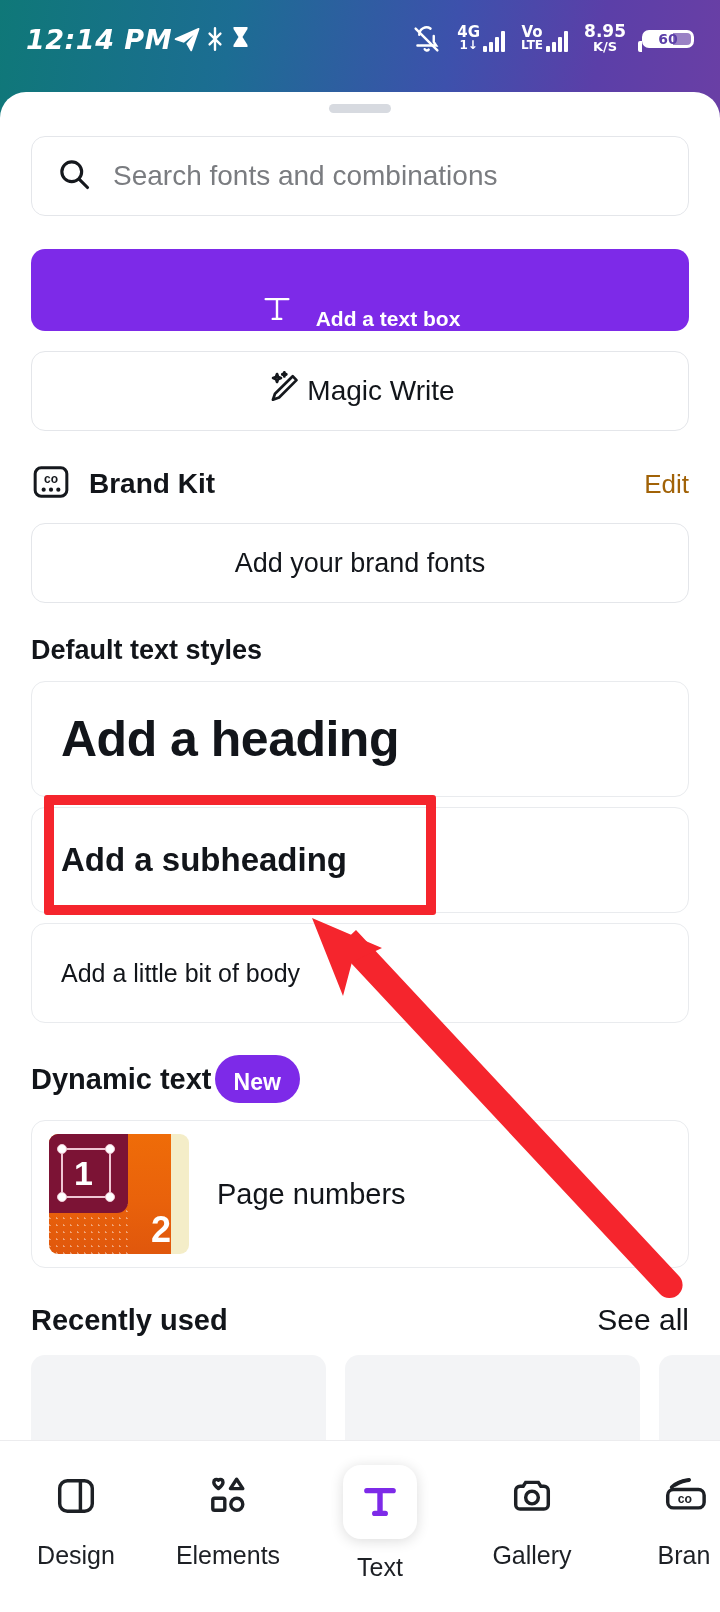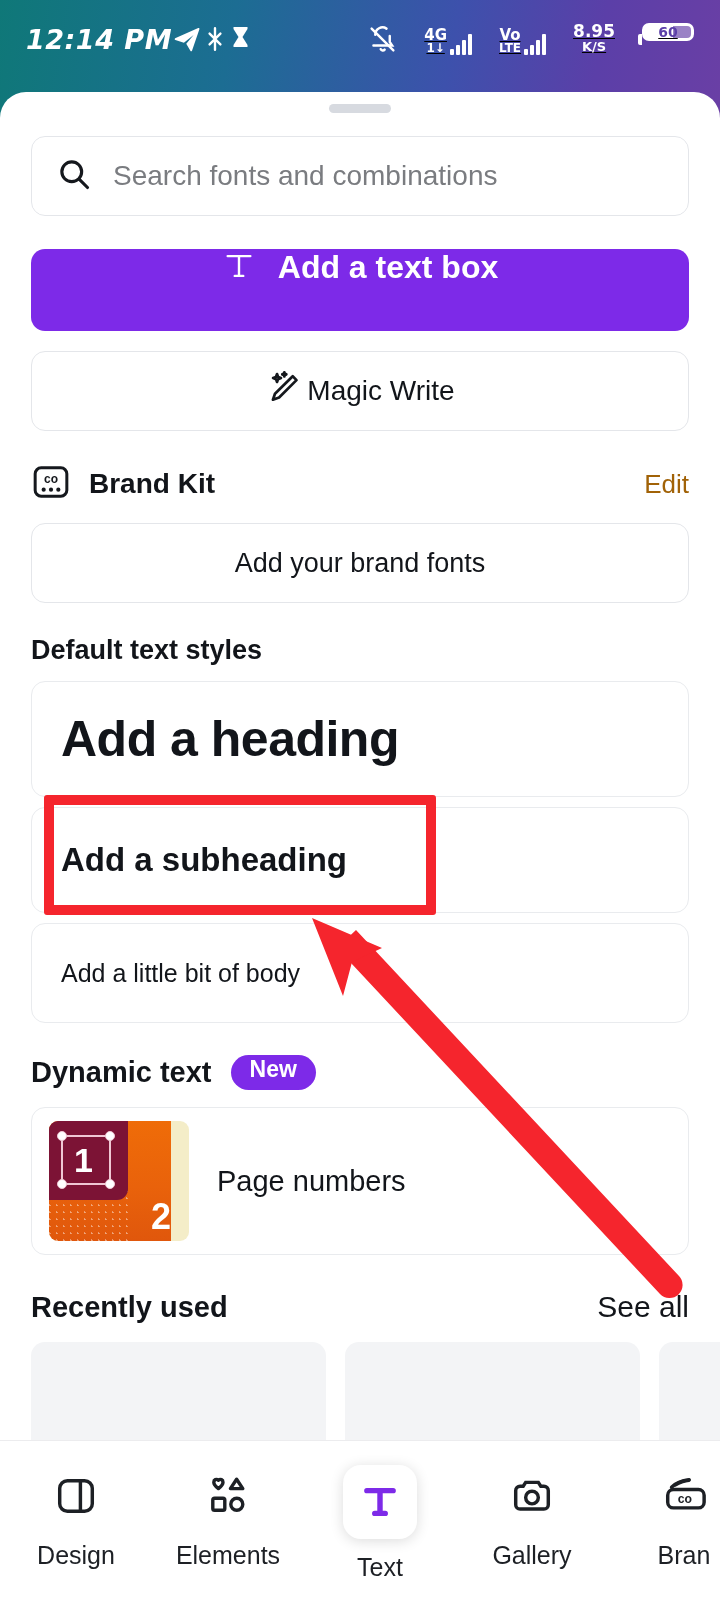--- a/index.html
+++ b/index.html
@@ -15,21 +15,21 @@
   #statusbar{
     position:absolute; left:0; top:0; width:720px; height:125px;
     background:linear-gradient(100deg,#0f7878 0%, #1c6d93 32%, #3d51ac 62%, #5b3fa8 82%, #6a3fa5 100%);
   }
   #sb-inner{
     position:absolute; left:0; top:0; width:720px; height:78px;
     display:flex; align-items:center; justify-content:space-between;
     padding:0 26px;
   }
   .sb-left{ display:flex; align-items:center; }
-  .sb-right{ display:flex; gap:27px;text-decoration:underline; }
+  .sb-right{ display:flex; align-items:center; gap:16px; }
   .sb-clock{
     color:#fff; font-size:27px; font-weight:700;
     font-family:"DejaVu Sans", sans-serif; letter-spacing:.5px;
     font-style:italic;
   }
   .sb-ico{ color:#fff; display:inline-flex; align-items:center; }
   .net-grp{ display:flex; align-items:flex-end; gap:3px; }
   .net-txt{
     color:#fff; font-size:15px; line-height:13px; font-weight:700;
     text-align:center; font-family:"DejaVu Sans", sans-serif;
@@ -73,22 +73,22 @@
     margin-top:23px; height:80px; border:1.6px solid #e4e6ea; border-radius:14px;
     display:flex; align-items:center; gap:21px; padding:0 24px; background:#fff;
   }
   #searchbar .ph{
     font-size:28px; color:#7a7c80; font-family:"Liberation Sans",sans-serif;
   }
 
   
   #addtextbox{
     margin-top:33px; height:82px; border-radius:14px; background:#7d2ae8;
-    display:flex; align-items:flex-start; justify-content:center; gap:22px;
-    color:#fff; font-size:32px; font-weight:700;
+    display:flex; align-items:flex-end; justify-content:center; gap:22px;
+    color:#fff; font-size:21px; font-weight:700;
   }
 
   
   #magicwrite{
     margin-top:20px; height:80px; border:1.6px solid #e4e6ea; border-radius:14px;
     display:flex; align-items:center; justify-content:center; gap:4px;
     font-size:28px; color:#12151a; background:#fff;
   }
 
   
@@ -115,25 +115,25 @@
     background:#fff; display:flex; align-items:center; padding:0 29px;
   }
   #style-heading{ height:116px; }
   #style-heading span{ font-size:50px; font-weight:700; color:#12151a; letter-spacing:-.5px; }
   #style-subheading{ height:106px; margin-top:10px; }
   #style-subheading span{ font-size:33px; font-weight:700; color:#12151a; }
   #style-body{ height:100px; margin-top:10px; }
   #style-body span{ font-size:25px; font-weight:400; color:#12151a; }
 
   
-  .dyn-head{ display:flex; align-items:center; gap:19px; margin-top:32px; }
+  .dyn-head{ display:flex; align-items:center; gap:3px; margin-top:32px; }
   .dyn-head .t{ font-size:29px; font-weight:700; color:#12151a; }
   .badge{
     background:#7d2ae8; color:#fff; font-size:23px; font-weight:700;
-    padding:3px 19px 9px; border-radius:999px; line-height:1;
+    padding:16px 19px 9px; border-radius:999px; line-height:1;
   }
 
   
   #pagenum-card{
     margin-top:17px; height:148px; border:1.6px solid #e9ebee; border-radius:14px;
     background:#fff; display:flex; align-items:center; padding:0 17px; gap:28px;
   }
   .thumb{
     width:140px; height:120px; border-radius:9px; overflow:hidden; position:relative;
     background:#f4edc8; flex:none;

